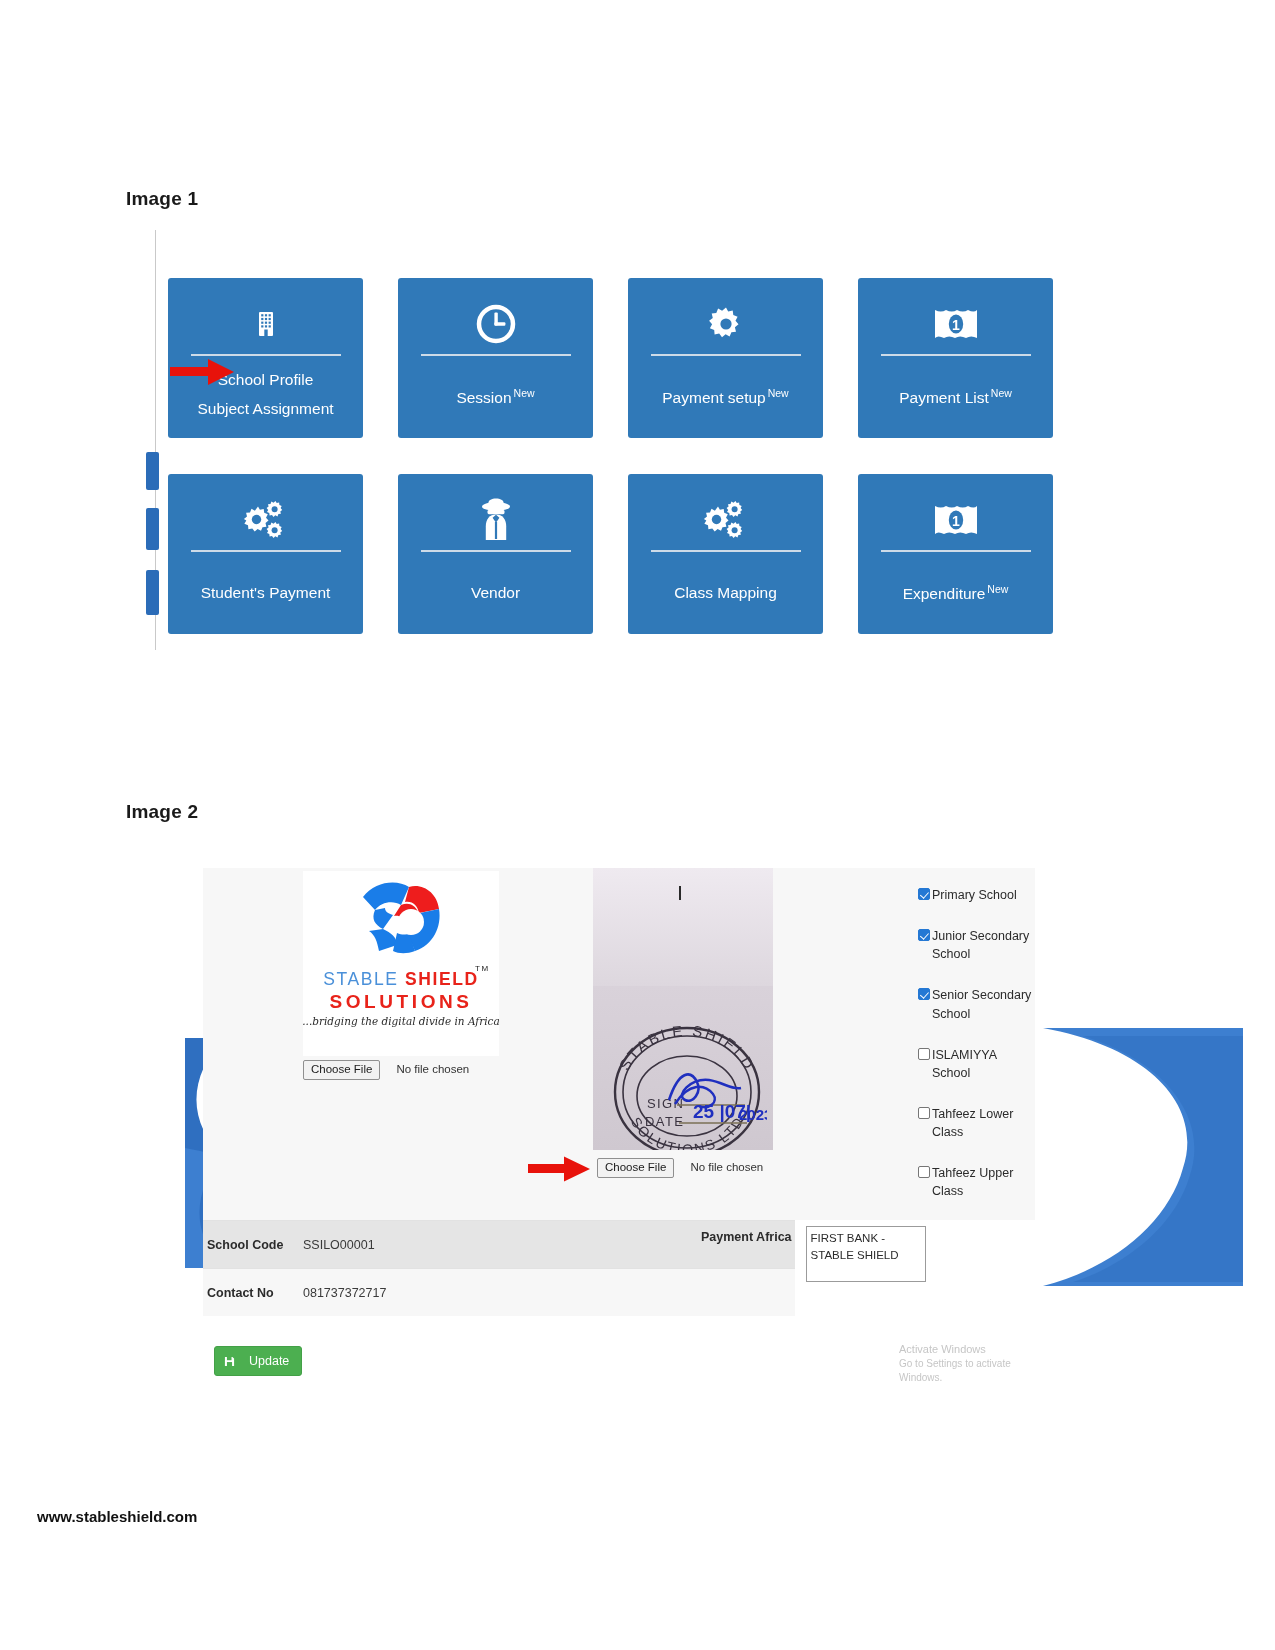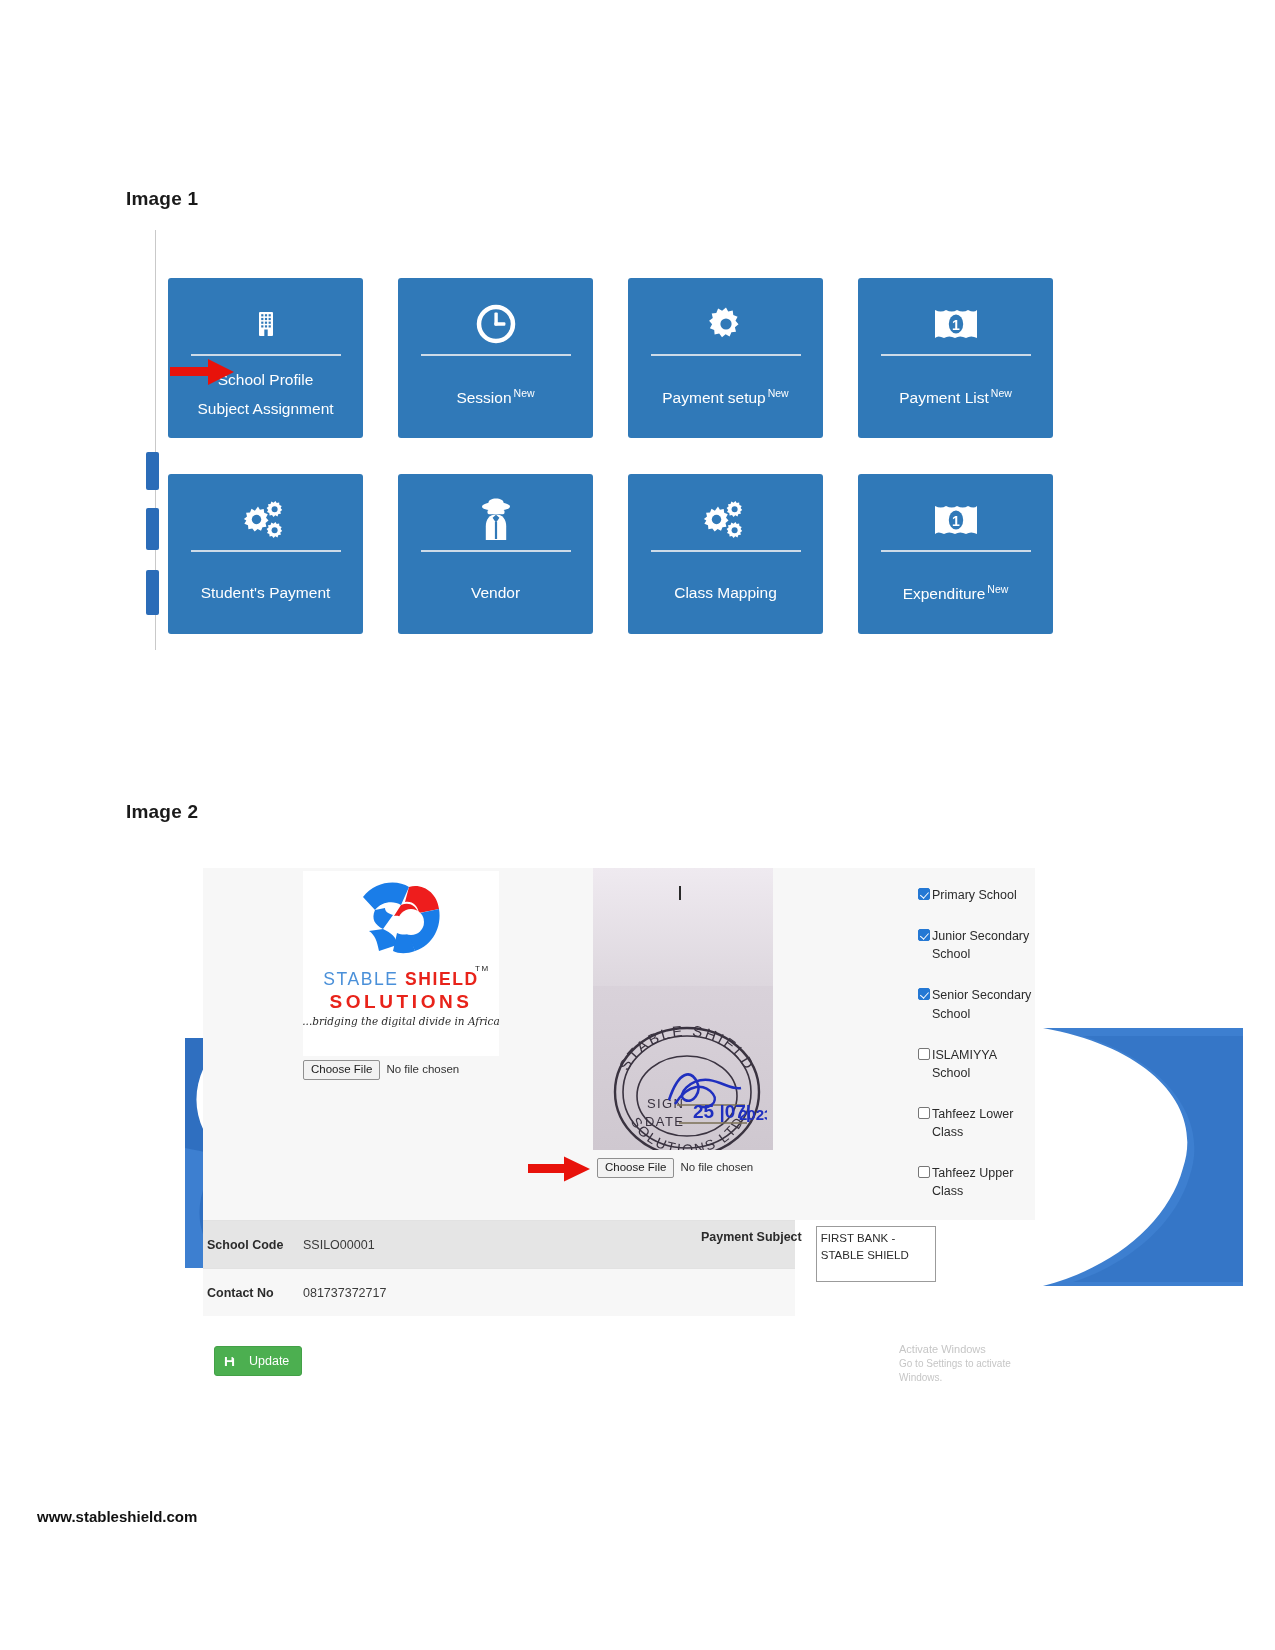--- a/index.html
+++ b/index.html
@@ -197,20 +197,21 @@
   }
 
   .filepick {
     display: inline-flex;
     align-items: flex-start;
     font-family: "Liberation Sans", sans-serif;
     font-size: 11.5px;
     color: #1a1a1a;
     white-space: nowrap;
     line-height: 1;
+    gap: 10px;
   }
   .filepick .btn {
     border: 1px solid #8f8f8f;
     background: #f2f2f2;
     padding: 3px 7px;
     border-radius: 2px;
     cursor: pointer;
   }
   .filepick .fname {
     padding: 4px 0 4px 6px;
@@ -674,21 +675,21 @@
       <div class="fl">School Code</div>
       <div class="fv">SSILO00001</div>
     </div>
     <div class="form-row alt">
       <div class="fl">Contact No</div>
       <div class="fv">081737372717</div>
     </div>
   </div>
 
   <div class="payment-cell">
-    <div class="payment-label">Payment Subject</div>
+    <div class="payment-label">Payment Africa</div>
     <textarea class="payment-area" style="">FIRST BANK - STABLE SHIELD</textarea>
   </div>
 
   <div class="update-btn">
     <span>
       <svg width="11" height="11" viewBox="0 0 12 12">
         <path d="M1 1h8.2L11 2.8V11H1z"></path>
         <rect x="3.2" y="1" width="5" height="3.6" fill="#4caf50"></rect>
         <rect x="3.2" y="6.6" width="5.6" height="4.4" fill="#4caf50"></rect>
       </svg>

